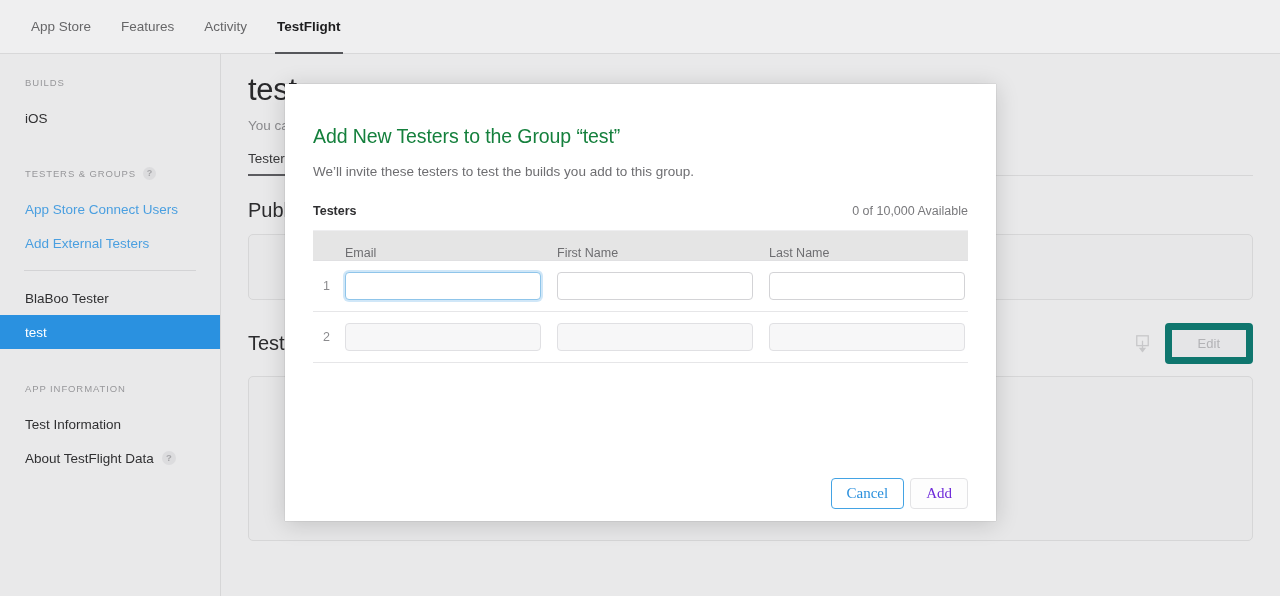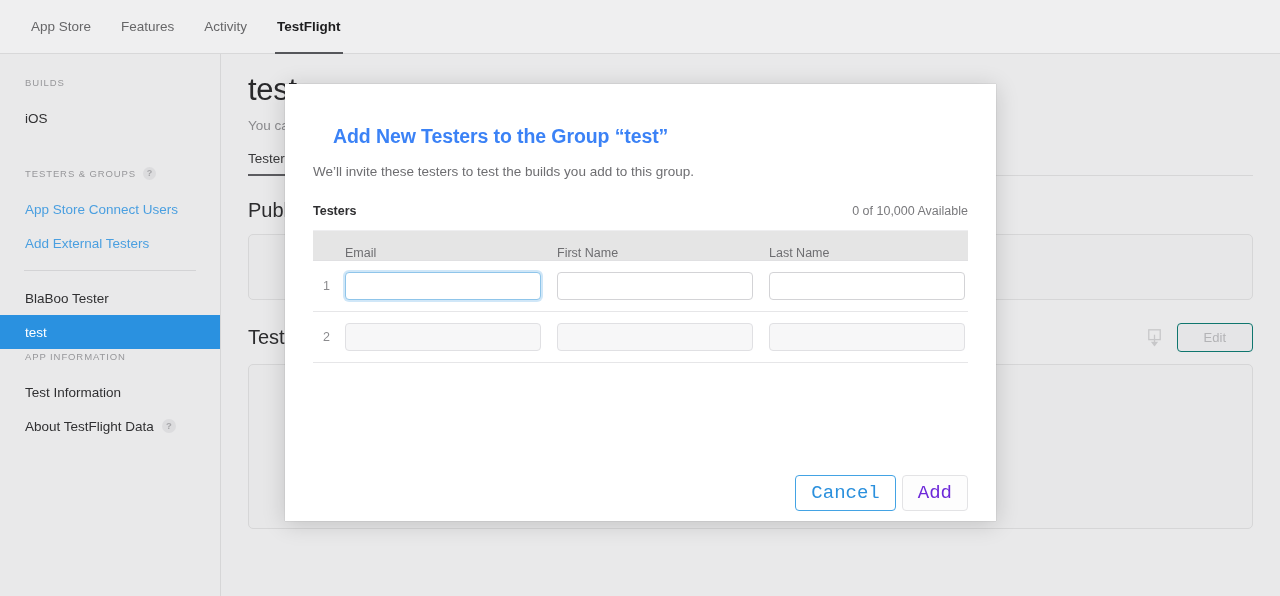--- a/index.html
+++ b/index.html
@@ -75,21 +75,21 @@
     height: 2px; background: #5c5c60;
   }
   .section-head {
     margin-top: 23px; display: flex; align-items: center; justify-content: space-between;
   }
   .section-title { font-size: 20px; color: #2c2c2e; }
   .section-actions { display: flex; align-items: center; gap: 14px; }
   .icon-export { width: 17px; height: 18px; opacity: .35; }
   .btn-ghost {
     font-size: 13px; color: #b3b3b6; background: #e5e5e7;
-    border: 1px solid #0f766e; border-radius: 4px;
+    border: 7px solid #0f766e; border-radius: 4px;
     padding: 6px 26px;
   }
   .panel {
     margin-top: 12px; background: #e7e7e8;
     border: 1px solid #d6d6d7; border-radius: 5px;
     height: 66px;
   }
   .panel.tall { height: 165px; position: relative; }
   .panel-note {
     position: absolute; left: 0; right: 0; top: 124px; text-align: center;
@@ -98,22 +98,22 @@
 
   
   .modal {
     position: absolute; left: 285px; top: 84px; width: 711px; height: 437px;
     background: #ffffff;
     box-shadow: 0 3px 22px rgba(0,0,0,0.16), 0 0 1px rgba(0,0,0,0.25);
     display: flex; flex-direction: column;
   }
   .modal-body { flex: 1; padding: 28px 28px 0 28px; overflow: hidden; }
   .modal-title {
-    font-size: 19.5px; color: #3b82f6; font-weight: bold;
-    letter-spacing: -0.1px; margin-top: 13px; margin-left: 20px;
+    font-size: 19.5px; color: #15803d; font-weight: normal;
+    letter-spacing: -0.1px; margin-top: 13px;
   }
   .modal-desc { font-size: 13.5px; color: #6e6e71; margin-top: 16px; }
 
   .tbl-head-row {
     display: flex; align-items: baseline; justify-content: space-between;
     margin-top: 25px;
   }
   .tbl-label { font-size: 12.5px; color: #2e2e30; font-weight: bold; }
   .tbl-count { font-size: 12.5px; color: #79797c; }
 
@@ -146,22 +146,22 @@
     box-shadow: 0 0 0 2px rgba(120,185,235,0.35);
   }
   .fld.muted { background: #f7f7f8; border-color: #e0e0e3; }
 
   .modal-footer {
     height: 57px; display: flex; align-items: center; justify-content: flex-end;
     gap: 6px; padding-right: 28px;
     border-top: 1px solid #ffffff;
   }
   .btn {
-    font-family: Liberation Mono, monospace;
-    font-size: 19px; border-radius: 4px; padding: 6px 15px;
+    font-family: Liberation Serif, serif;
+    font-size: 15px; border-radius: 4px; padding: 6px 15px;
     background: #ffffff; cursor: pointer;
   }
   .btn-cancel { border: 1px solid #43a3e4; color: #2b90dd; }
   .btn-add { border: 1px solid #e3e3e5; color: #6d28d9; background: #fdfdfd; }
 </style>
 </head>
 <body>
 
 <div id="app">
 
@@ -194,21 +194,21 @@
 
     <div class="side-divider"></div>
 
     <div class="side-item">
       <span>BlaBoo Tester</span>
     </div>
     <div class="side-item selected">
       <span>test</span>
     </div>
 
-    <div class="side-group-title" style="">
+    <div class="side-group-title" style="margin-top:32px;">
       <span>APP INFORMATION</span>
     </div>
     <div class="side-item" style="margin-top:12px;">
       <span>Test Information</span>
     </div>
     <div class="side-item">
       <span>About TestFlight Data</span>
       <span class="help-badge inline">?</span>
     </div>
   </div>

